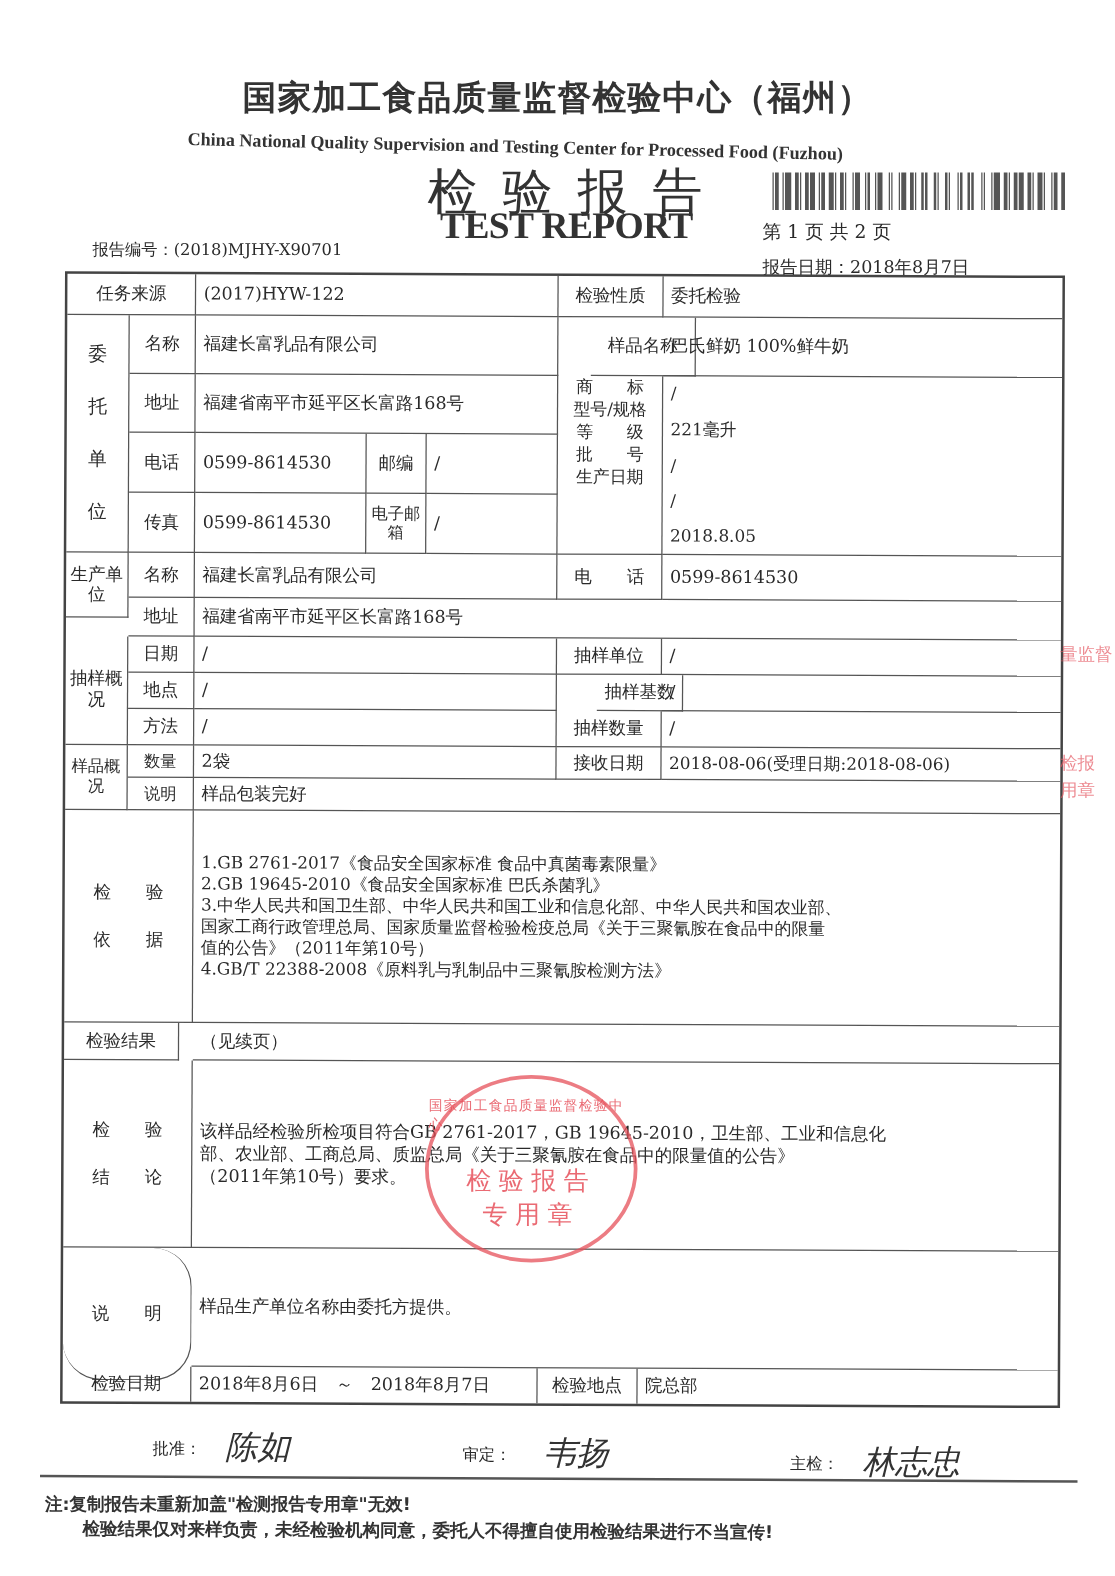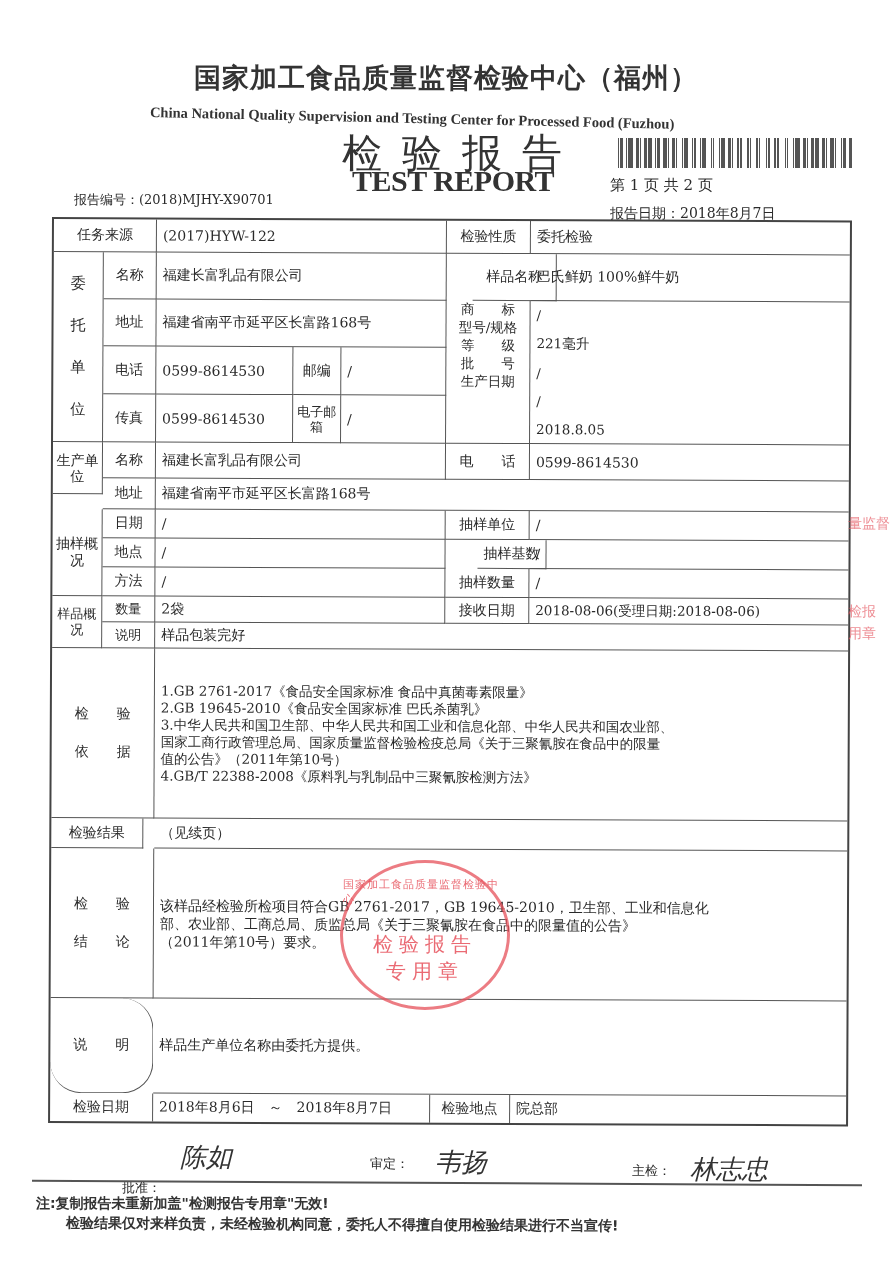--- a/index.html
+++ b/index.html
@@ -225,39 +225,39 @@
   <div class="cell lbl" style="left:0;top:629px;width:103px;height:150px;flex-direction:column;gap:20px;">
     <span>检　　验</span>
     <span>结　　论</span>
   </div>
   <div class="cell noright multiline" style="left:103px;top:629px;width:693px;height:150px;font-size:14px;line-height:18px;">
     <div>该样品经检验所检项目符合GB 2761-2017，GB 19645-2010，卫生部、工业和信息化</div>
     <div>部、农业部、工商总局、质监总局《关于三聚氰胺在食品中的限量值的公告》</div>
     <div>（2011年第10号）要求。</div>
   </div>
 
-  <div class="cell lbl" style="left:0;top:779px;width:103px;height:95px;border-radius:31px;">说　　明</div>
+  <div class="cell lbl" style="left:0;top:779px;width:103px;height:106px;border-radius:31px;">说　　明</div>
   <div class="cell noright" style="left:103px;top:779px;width:693px;height:95px;">样品生产单位名称由委托方提供。</div>
 
   <div class="cell lbl" style="left:0;top:874px;width:103px;height:28px;border-bottom:none;">检验日期</div>
   <div class="cell" style="left:103px;top:874px;width:277px;height:28px;border-bottom:none;">2018年8月6日　～　2018年8月7日</div>
   <div class="cell lbl" style="left:380px;top:874px;width:80px;height:28px;border-bottom:none;">检验地点</div>
   <div class="cell noright" style="left:460px;top:874px;width:336px;height:28px;border-bottom:none;">院总部</div>
 </div>
 
 <div class="abs stamp">
   <span class="arc">国家加工食品质量监督检验中心</span>
   <span class="big">检验报告</span>
   <span class="big">专用章</span>
 </div>
 
 <div class="abs edge-stamp" style="top:515px;">量监督</div>
 <div class="abs edge-stamp" style="top:600px;width:40px;line-height:22px;">检报 用章</div>
 
-<div class="abs sign-row" style="left:122px;margin-top:29px;">批准：</div>
+<div class="abs sign-row" style="left:122px;">批准：</div>
 <div class="abs signature" style="left:180px;top:1140px;">陈如</div>
 <div class="abs sign-row" style="left:370px;top:1155px;">审定：</div>
 <div class="abs signature" style="left:435px;top:1145px;">韦扬</div>
 <div class="abs sign-row" style="left:632px;top:1162px;">主检：</div>
 <div class="abs signature" style="left:690px;top:1152px;">林志忠</div>
 
 <div class="abs footer-line"></div>
 <div class="abs note" style="left:36px;top:1195px;">注:复制报告未重新加盖"检测报告专用章"无效!</div>
 <div class="abs note" style="left:66px;top:1216px;transform:rotate(0.3deg);">检验结果仅对来样负责，未经检验机构同意，委托人不得擅自使用检验结果进行不当宣传!</div>
 

